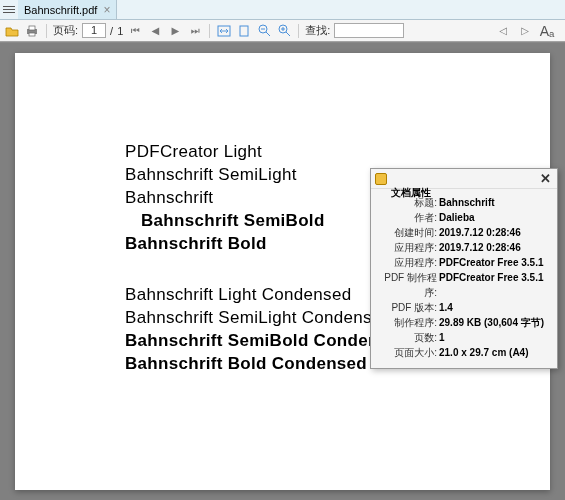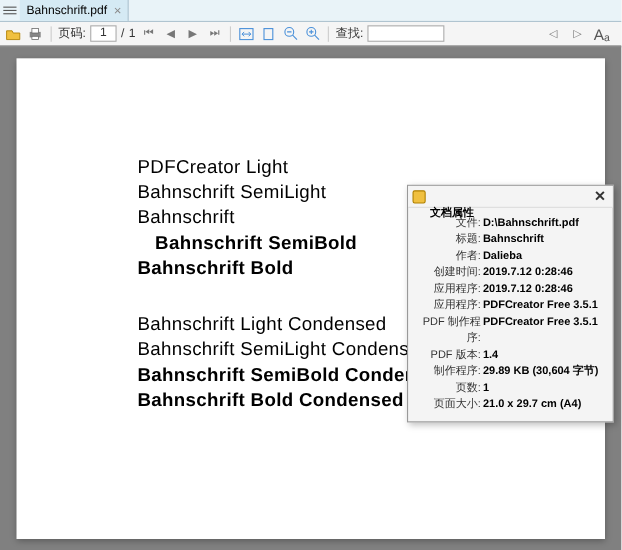--- a/index.html
+++ b/index.html
@@ -255,24 +255,20 @@
 </div>
 
 <div class="props">
   <div class="props-title">
     <div class="icon"></div>
     <span class="title-text">文档属性</span>
     <span class="x">✕</span>
   </div>
   <div class="props-body">
     <div class="prow">
-        <div class="plabel">文件:</div>
-        <div class="pval">D:\Bahnschrift.pdf</div>
-      </div>
-    <div class="prow">
         <div class="plabel">标题:</div>
         <div class="pval">Bahnschrift</div>
       </div>
     <div class="prow">
         <div class="plabel">作者:</div>
         <div class="pval">Dalieba</div>
       </div>
     <div class="prow">
         <div class="plabel">创建时间:</div>
         <div class="pval">2019.7.12 0:28:46</div>

